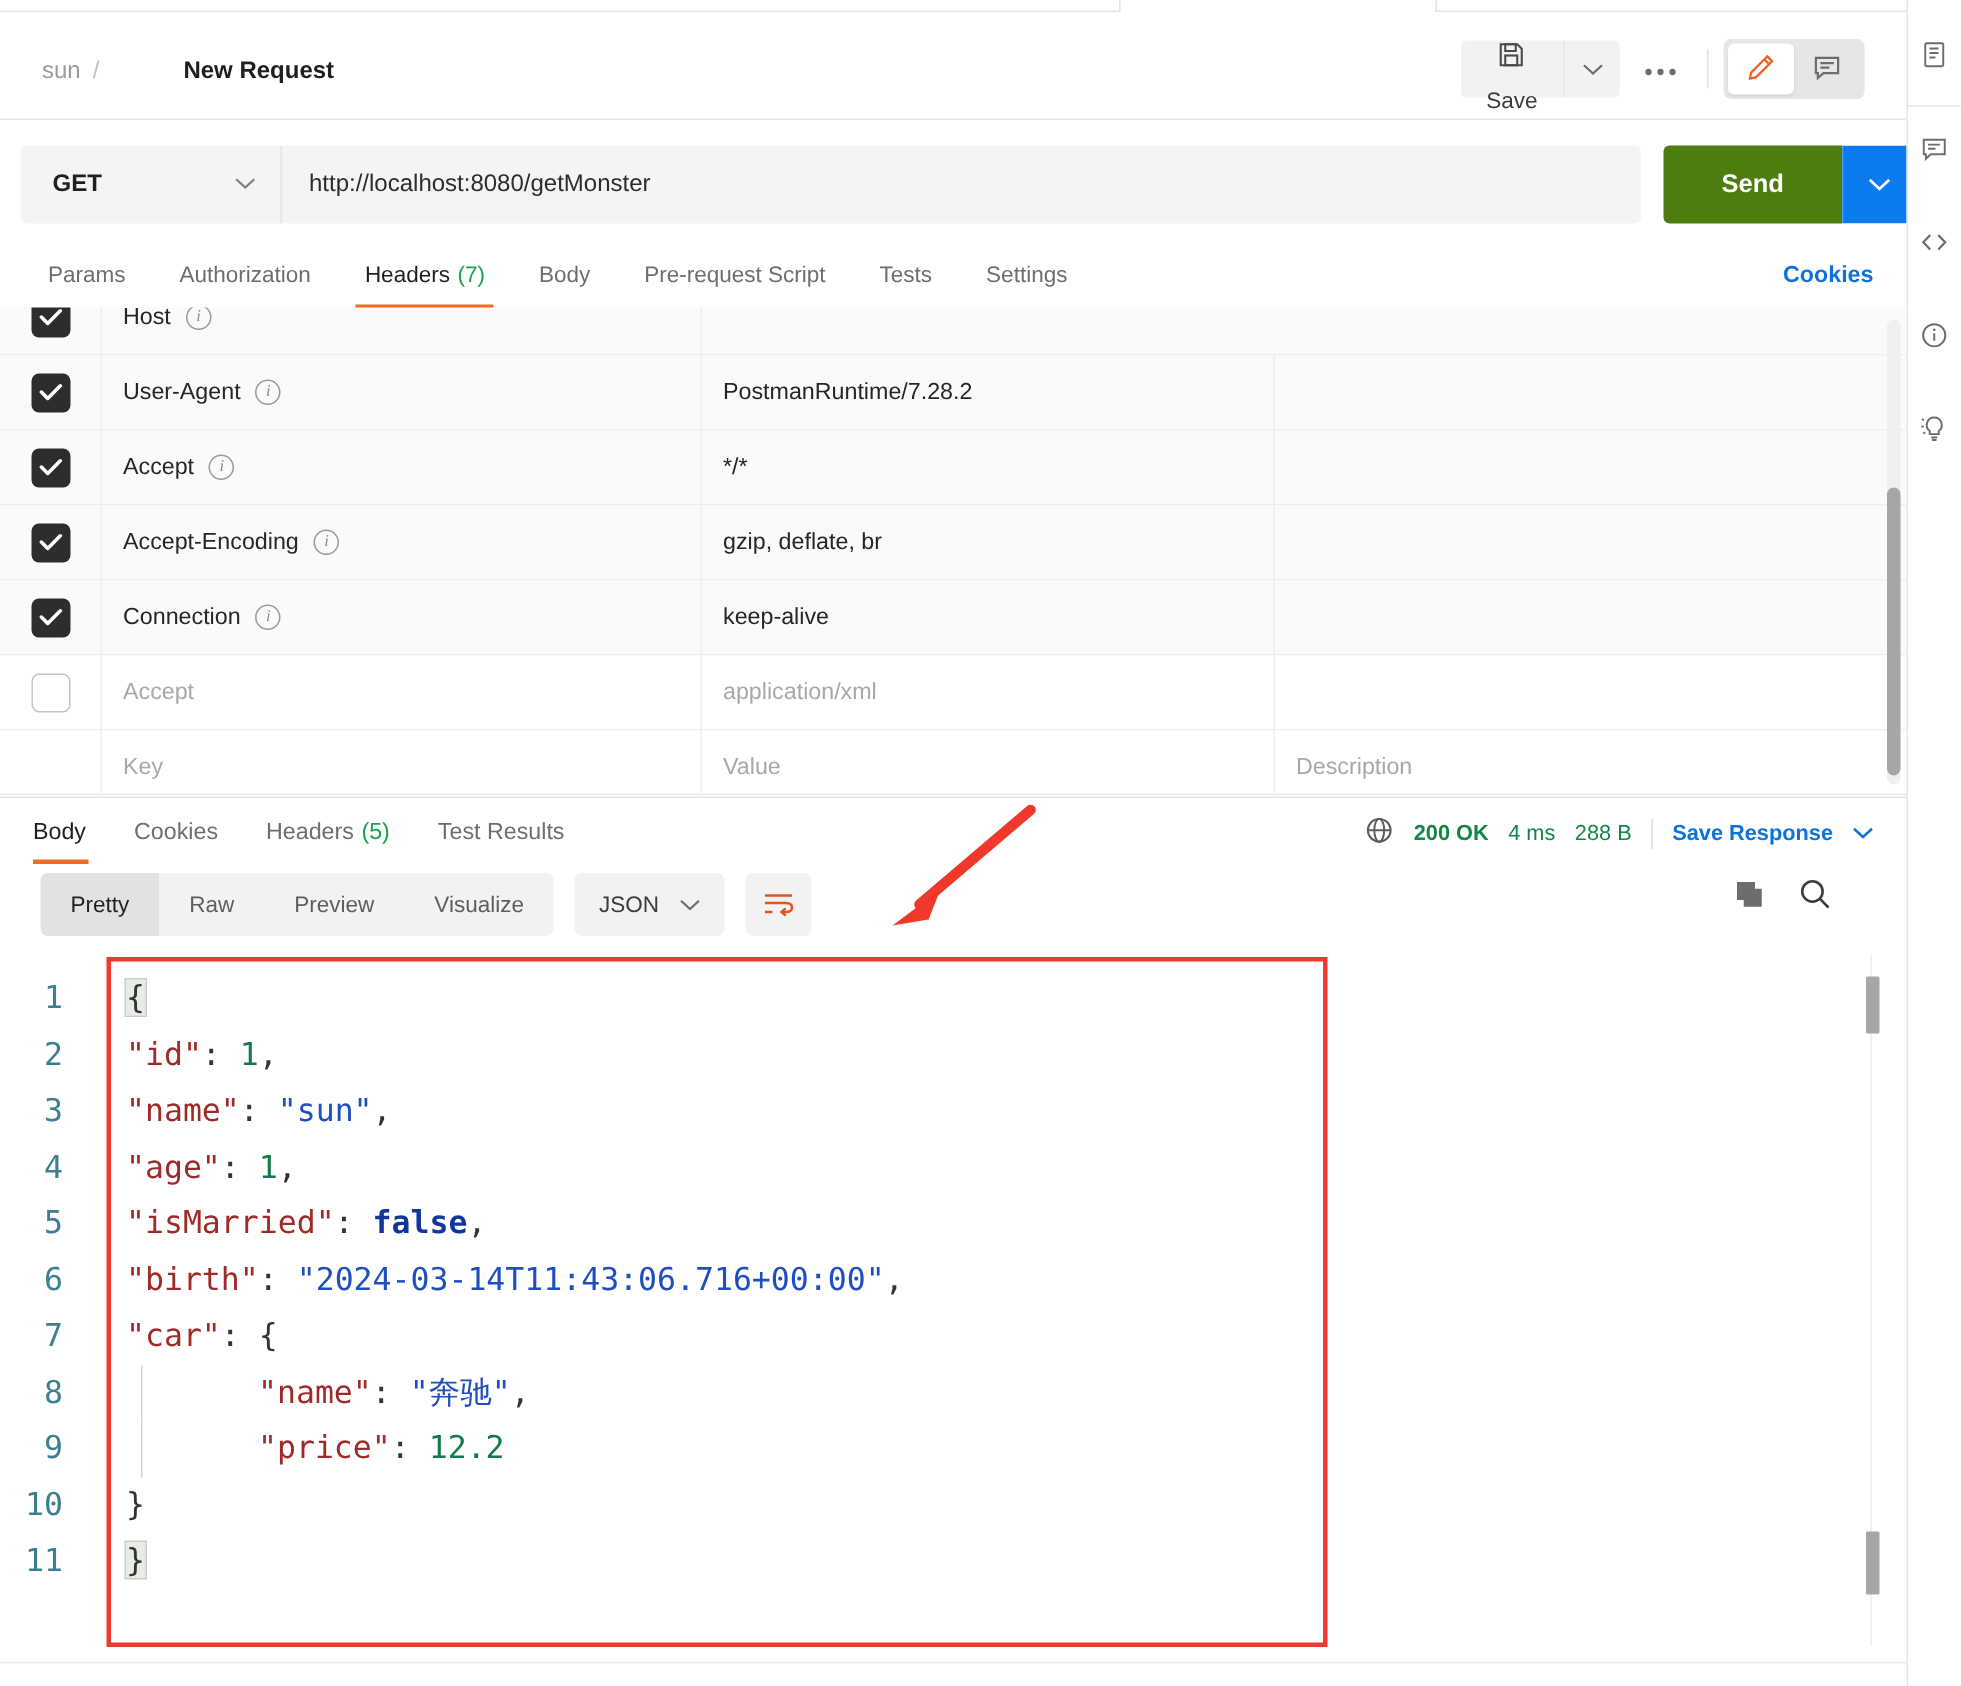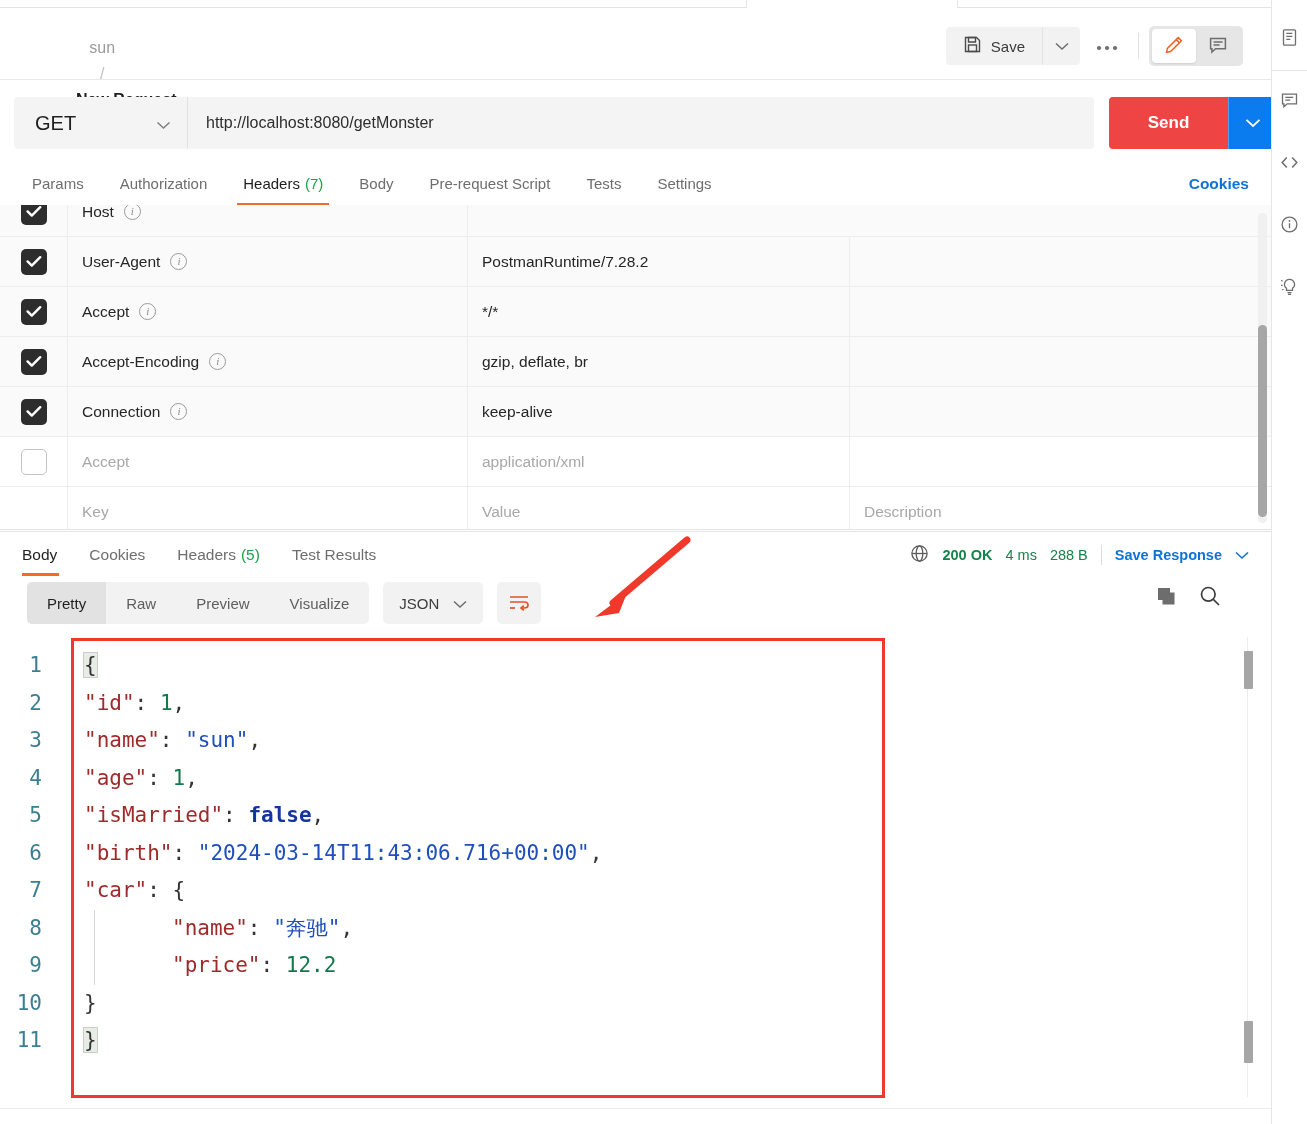--- a/index.html
+++ b/index.html
@@ -13,56 +13,56 @@
   #app { position: relative; width: 1307px; height: 1124px; background:#fff; }
 
   
   .tabstrip { position:absolute; left:0; top:0; width:1271px; height:8px; }
   .tabstrip .seg { position:absolute; top:0; height:8px; border-bottom:1px solid #e4e4e4; }
   .tabstrip .vline { position:absolute; top:0; height:8px; width:1px; background:#e4e4e4; }
 
   
   .hdr { position:absolute; left:0; top:8px; width:1271px; height:72px; background:#fff;
          border-bottom:1px solid #e8e8e8; }
-  .breadcrumb { position:absolute; left:28px; top:31px; font-size:16px; display:flex; align-items:center; gap:8px;flex-direction:column; }
+  .breadcrumb { position:absolute; left:28px; top:31px; font-size:16px; display:flex; align-items:center; gap:8px; }
   .bc-coll { color:#9b9b9b; }
   .bc-sep { color:#c2c2c2; }
   .bc-name { color:#1f1f1f; font-weight:bold;margin-left:48px; }
 
   .hdr-right { position:absolute; right:28px; top:18px; display:flex; align-items:center; gap:0; }
   .save-group { display:flex; align-items:stretch; }
   .btn-save {
     display:flex; align-items:center; gap:9px;
     background:#f2f2f2; border:none; border-radius:4px 0 0 4px;
     padding:0 17px; height:38px; font-size:15px; color:#3c3c3c;
-    font-family:"Liberation Sans", sans-serif; cursor:pointer;
+    font-family:"Liberation Sans", sans-serif; cursor:pointer;flex-direction:column;
   }
   .btn-save-caret {
     background:#f2f2f2; border:none; border-left:1px solid #e4e4e4; border-radius:0 4px 4px 0;
     width:38px; height:38px; display:flex; align-items:center; justify-content:center; cursor:pointer;
   }
   .btn-dots { background:transparent; border:none; width:42px; height:38px;
     display:flex; align-items:center; justify-content:center; cursor:pointer; margin-left:6px; }
   .divider-v { width:1px; height:26px; background:#e0e0e0; margin:0 10px; }
   .tog-group { display:flex; background:#e6e6e6; border-radius:5px; padding:3px; gap:0; }
   .tog { width:44px; height:34px; border:none; background:transparent; border-radius:4px;
          display:flex; align-items:center; justify-content:center; cursor:pointer; }
   .tog.on { background:#ffffff; box-shadow:0 1px 2px rgba(0,0,0,.10); }
 
   
   .urlrow { position:absolute; left:0; top:81px; width:1271px; height:84px; }
   .url-wrap { position:absolute; left:14px; top:16px; width:1080px; height:52px;
     display:flex; background:#f4f4f4; border-radius:4px; overflow:hidden; }
   .method { width:173px; display:flex; align-items:center; justify-content:space-between;
-    padding:0 16px 0 21px; font-size:20px; font-weight:normal; color:#1f1f1f; cursor:pointer;gap:11px; }
+    padding:0 16px 0 21px; font-size:16px; font-weight:bold; color:#1f1f1f; cursor:pointer;gap:11px; }
   .method-div { width:1px; background:#e2e2e2; }
   .url-input { flex:1; border:none; background:transparent; padding:0 18px; font-size:16px;
     color:#2d2d2d; font-family:"Liberation Sans", sans-serif; outline:none; }
   .send-group { position:absolute; left:1109px; top:16px; display:flex; height:52px; }
-  .btn-send { background:#ef4444; color:#fff; border:none; width:119px; font-size:17px;
+  .btn-send { background:#4d7c0f; color:#fff; border:none; width:119px; font-size:17px;
     font-weight:bold; border-radius:4px 0 0 4px; cursor:pointer; font-family:"Liberation Sans", sans-serif;text-align:center; }
   .btn-send-caret { background:#0a7cf0; border:none; border-left:1px solid rgba(255,255,255,.28);
     width:48px; border-radius:0 4px 4px 0; display:flex; align-items:center; justify-content:center; cursor:pointer; }
 
   
   .reqtabs { position:absolute; left:0; top:167px; width:1271px; height:46px; }
   .reqtabs-inner { position:absolute; left:14px; top:0; display:flex; gap:0; }
   .rtab { position:relative; padding:8px 18px 14px; font-size:15px; color:#6e6e6e; cursor:pointer; white-space:nowrap; }
   .rtab.active { color:#1f1f1f; }
   .rtab.active::after { content:""; position:absolute; left:12px; right:12px; bottom:0; height:3px; background:#ef6c28; }

